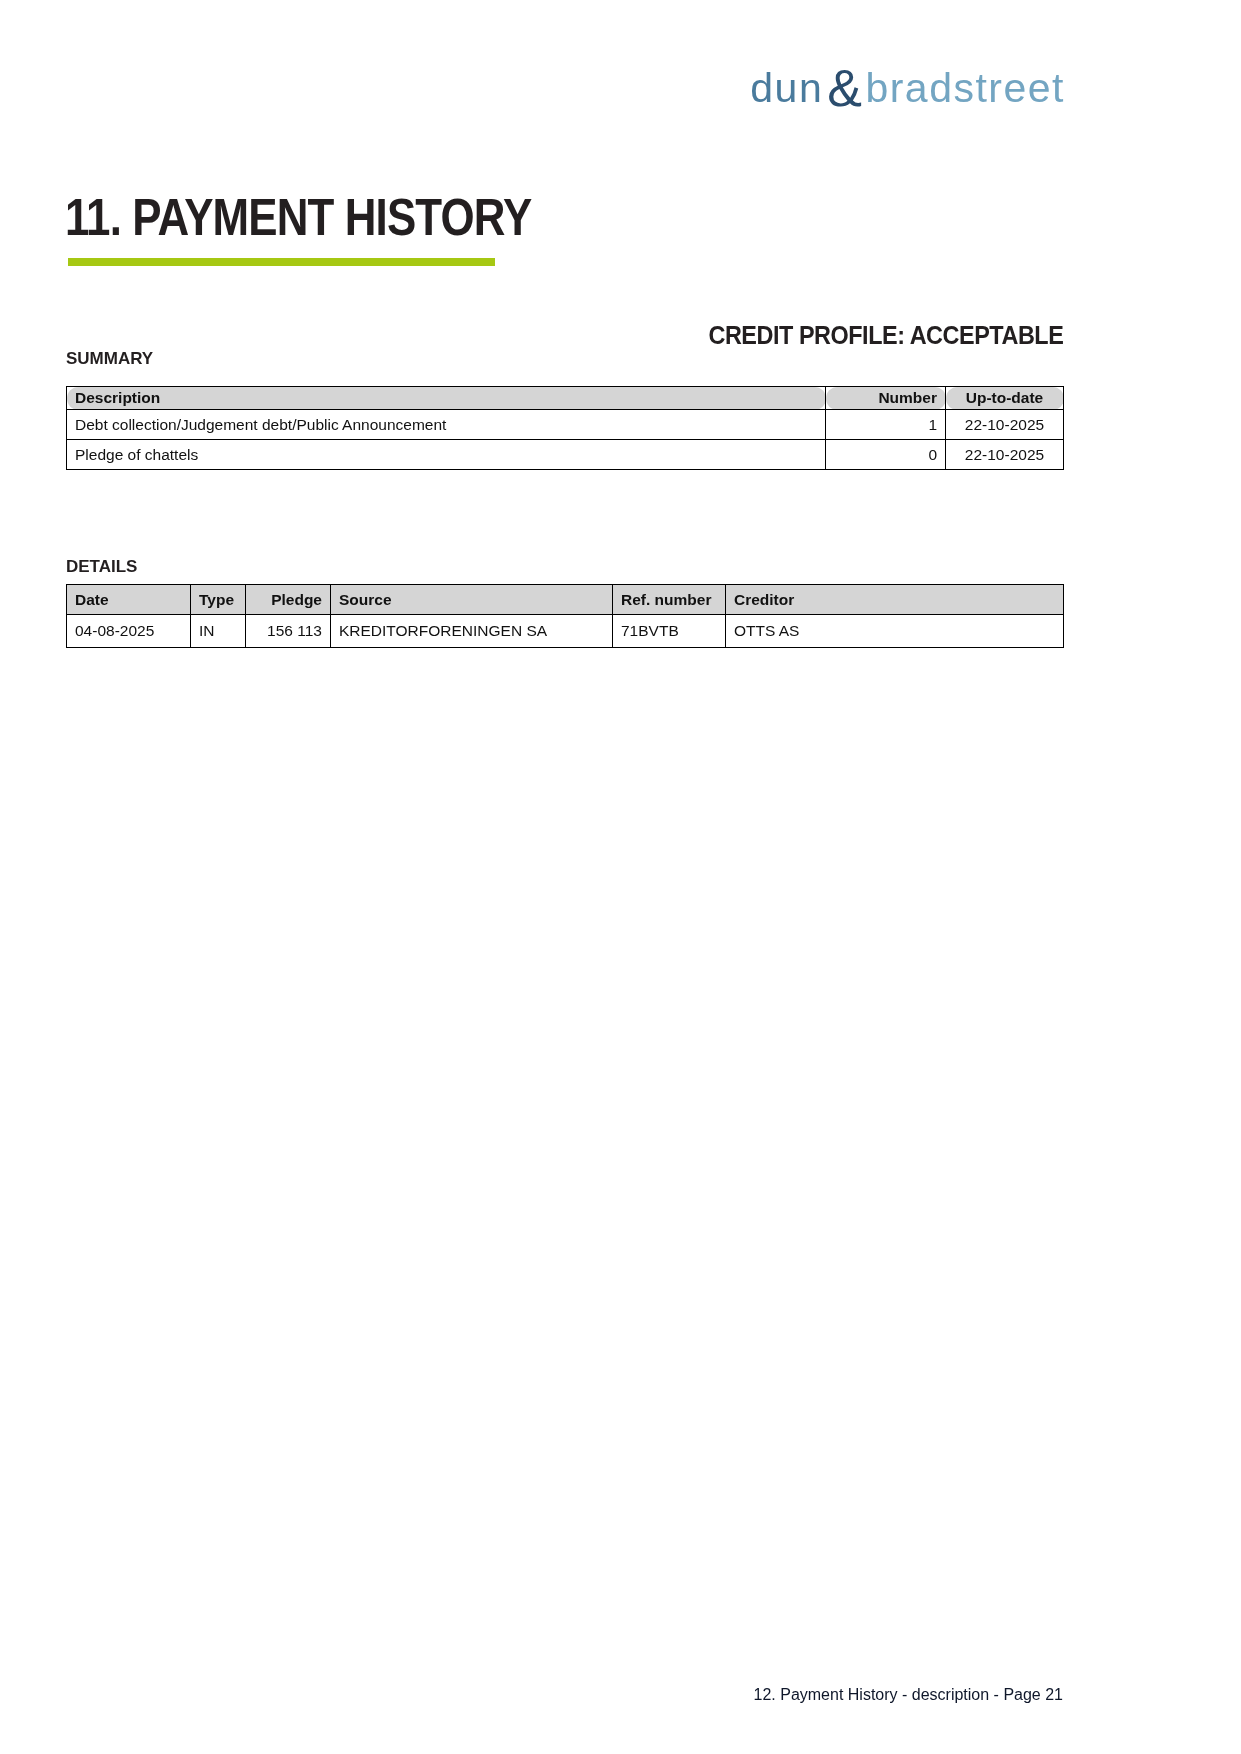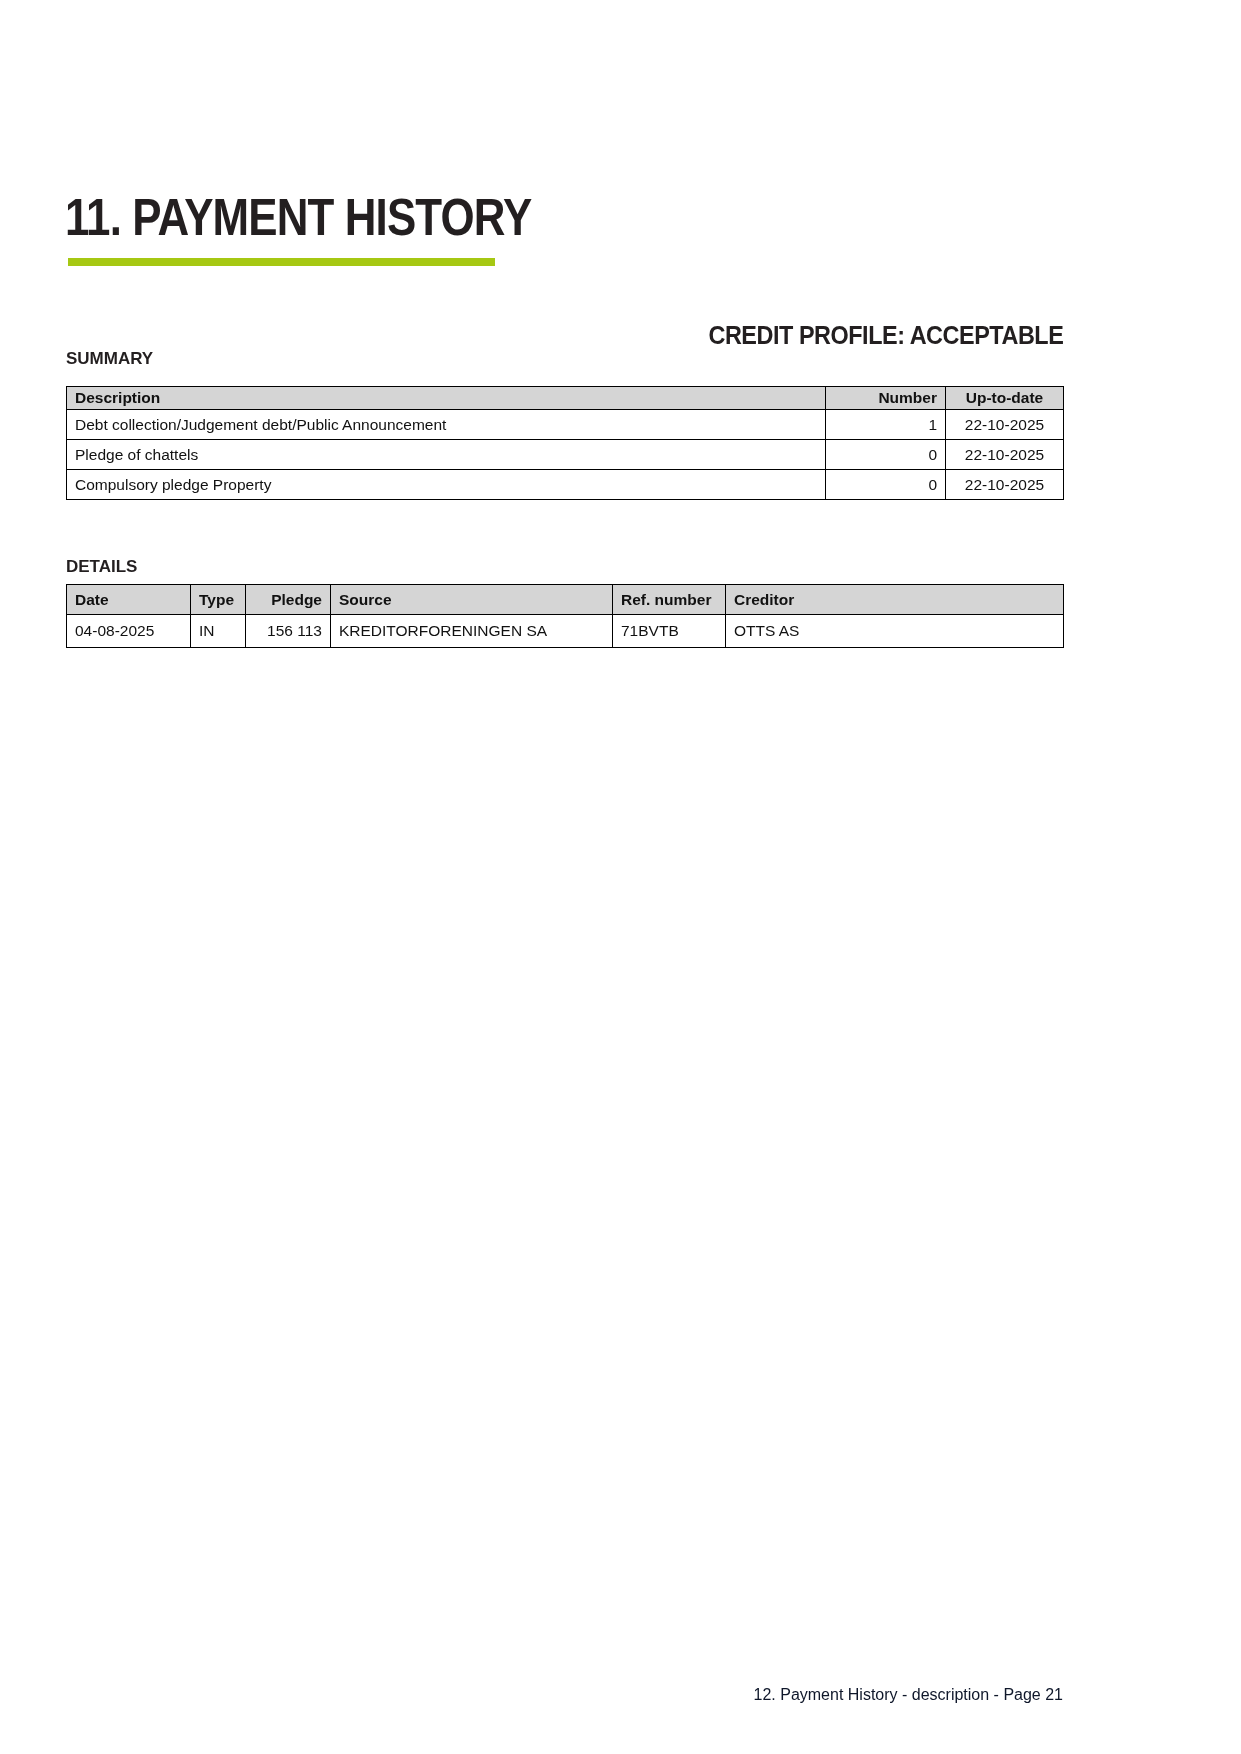--- a/index.html
+++ b/index.html
@@ -104,21 +104,21 @@
     padding: 2px 8px;
     overflow: hidden;
     white-space: nowrap;
     vertical-align: middle;
   }
   th {
     background: #d5d5d5;
     font-weight: bold;
     text-align: left;
   }
-  .summary-table th { height: 22px; }
+  .summary-table th { height: 22px; border-radius: 12px; }
   .summary-table td { height: 30px; }
   .details-table th { height: 30px; }
   .details-table td { height: 33px; }
 
   .al-right  { text-align: right; }
   .al-center { text-align: center; margin-top: 46px; }
 
   
   .footer {
     position: absolute;
@@ -127,20 +127,23 @@
     font-size: 16px;
     color: #0f172a;
     white-space: nowrap;
   }
 </style>
 </head>
 <body>
 
 <div class="page">
 
+  <div class="logo">
+    <span class="logo-dun">dun</span><span class="logo-amp">&amp;</span><span class="logo-brad">bradstreet</span>
+  </div>
 
   <h1 class="page-title">11. PAYMENT HISTORY</h1>
   <div class="title-rule"></div>
 
   <div class="credit-profile">CREDIT PROFILE: ACCEPTABLE</div>
 
   <div class="section-heading summary-heading">SUMMARY</div>
 
   <table class="summary-table">
     <colgroup>
@@ -156,25 +159,20 @@
       </tr>
     </thead>
     <tbody>
       <tr>
         <td>Debt collection/Judgement debt/Public Announcement</td>
         <td class="al-right">1</td>
         <td class="al-center">22-10-2025</td>
       </tr>
       <tr>
         <td>Pledge of chattels</td>
-        <td class="al-right">0</td>
-        <td class="al-center">22-10-2025</td>
-      </tr>
-      <tr>
-        <td>Compulsory pledge Property</td>
         <td class="al-right">0</td>
         <td class="al-center">22-10-2025</td>
       </tr>
     </tbody>
   </table>
 
   <div class="section-heading details-heading">DETAILS</div>
 
   <table class="details-table">
     <colgroup>

